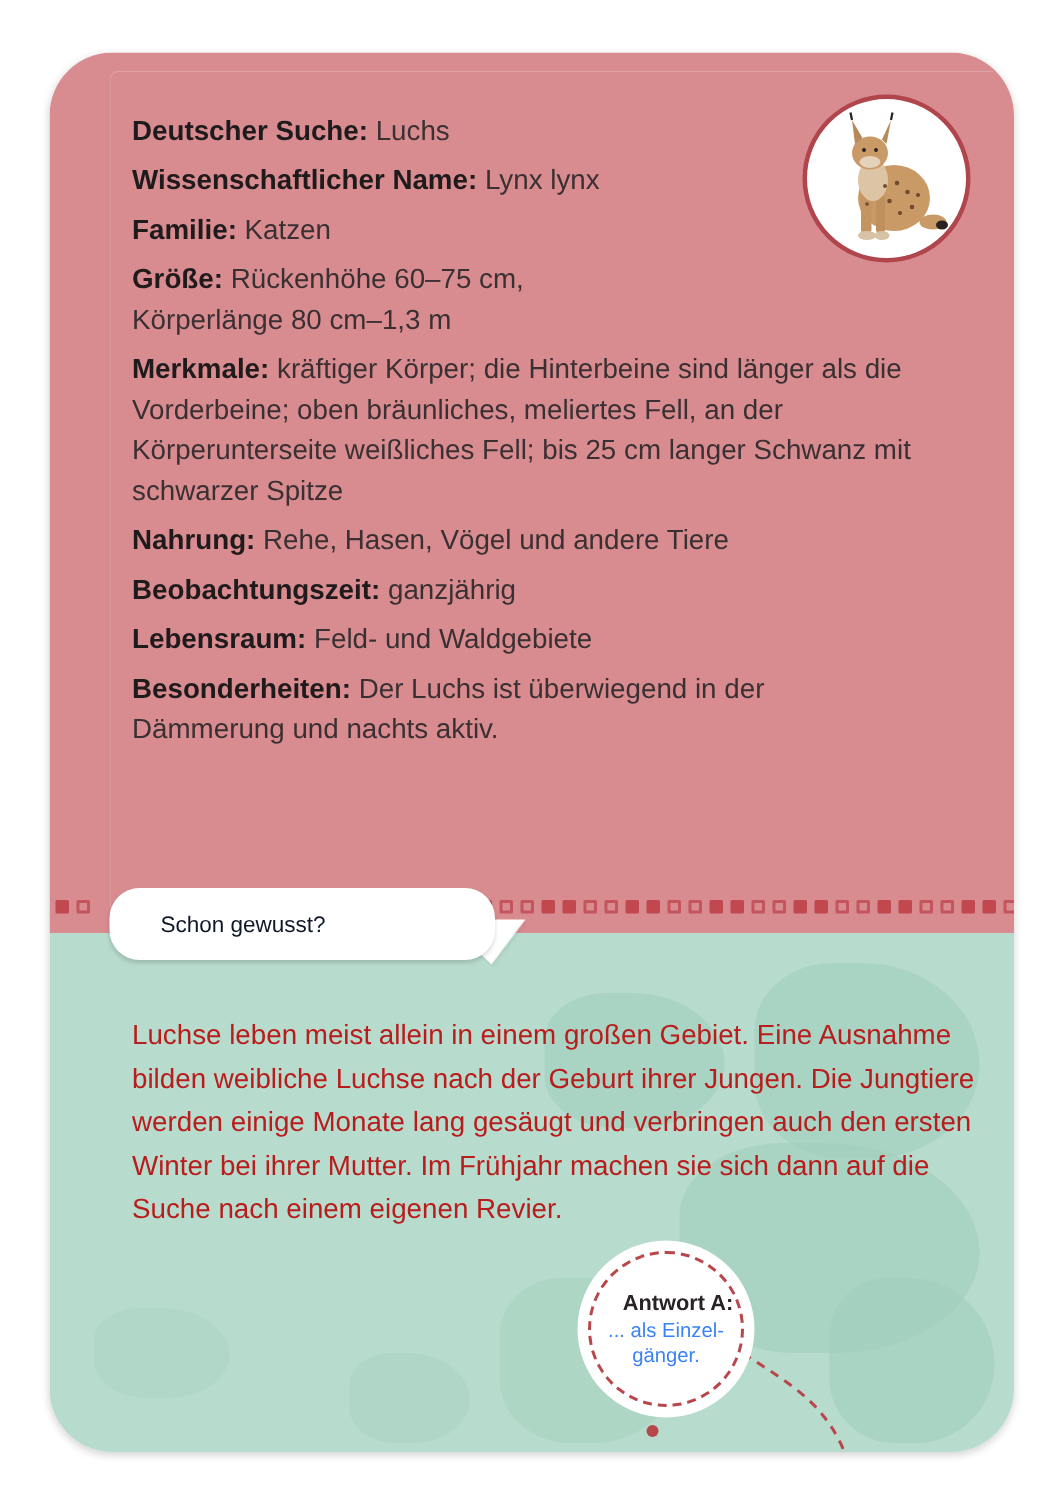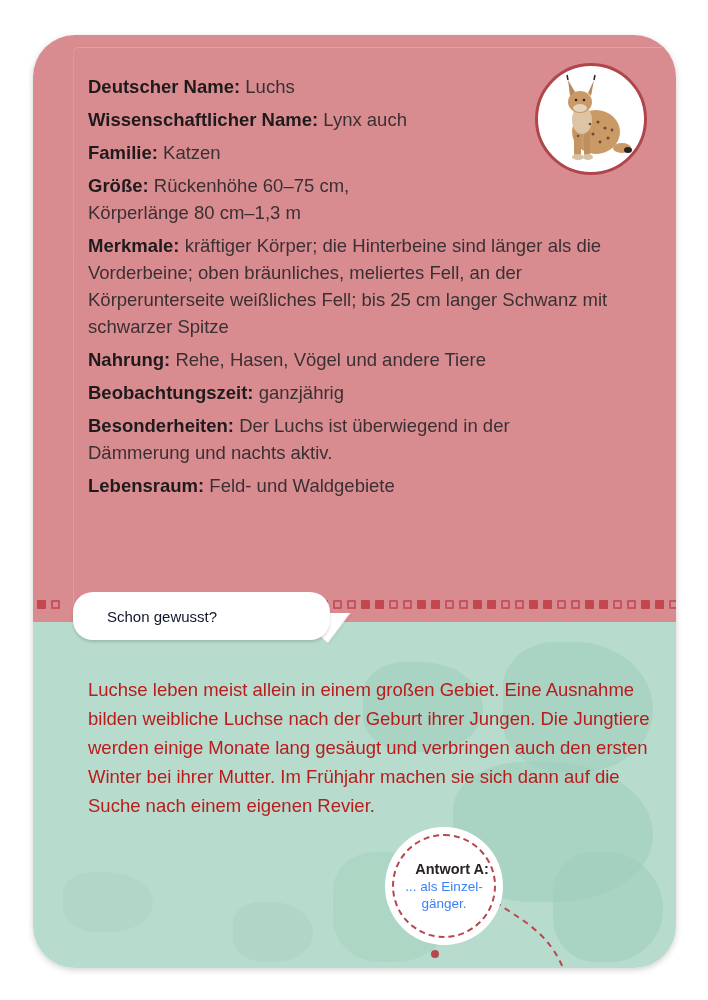--- a/index.html
+++ b/index.html
@@ -213,26 +213,26 @@
 </head>
 <body>
 
 <div class="card">
 
   <div class="top">
     <div class="inner-frame"></div>
 
     <div class="facts">
       <div class="fact">
-        <span class="k">Deutscher Name</span><span class="k">:</span>
+        <span class="k">Deutscher Suche</span><span class="k">:</span>
         <span class="v">Luchs</span>
       </div>
       <div class="fact">
         <span class="k">Wissenschaftlicher Name</span><span class="k">:</span>
-        <span class="v">Lynx auch</span>
+        <span class="v">Lynx lynx</span>
       </div>
       <div class="fact">
         <span class="k">Familie</span><span class="k">:</span>
         <span class="v">Katzen</span>
       </div>
       <div class="fact" style="width:290px;">
         <span class="k">Größe</span><span class="k">:</span>
         <span class="v">Rückenhöhe 60–75 cm, Körperlänge 80 cm–1,3 m</span>
       </div>
       <div class="fact" style="width:530px;">
@@ -240,27 +240,27 @@
         <span class="v">kräftiger Körper; die Hinterbeine sind länger als die Vorderbeine; oben bräunliches, meliertes Fell, an der Körperunterseite weißliches Fell; bis 25 cm langer Schwanz mit schwarzer Spitze</span>
       </div>
       <div class="fact">
         <span class="k">Nahrung</span><span class="k">:</span>
         <span class="v">Rehe, Hasen, Vögel und andere Tiere</span>
       </div>
       <div class="fact">
         <span class="k">Beobachtungszeit</span><span class="k">:</span>
         <span class="v">ganzjährig</span>
       </div>
+      <div class="fact">
+        <span class="k">Lebensraum</span><span class="k">:</span>
+        <span class="v">Feld- und Waldgebiete</span>
+      </div>
       <div class="fact" style="width:470px;">
         <span class="k">Besonderheiten</span><span class="k">:</span>
         <span class="v">Der Luchs ist überwiegend in der Dämmerung und nachts aktiv.</span>
-      </div>
-      <div class="fact">
-        <span class="k">Lebensraum</span><span class="k">:</span>
-        <span class="v">Feld- und Waldgebiete</span>
       </div>
     </div>
 
     <div class="portrait">
       <svg width="106" height="106" viewBox="0 0 106 106">
 
         <ellipse cx="58" cy="66" rx="24" ry="22" fill="#c99a66"></ellipse>
 
         <ellipse cx="84" cy="82" rx="9" ry="5" fill="#c99a66"></ellipse>
         <ellipse cx="90" cy="84" rx="4" ry="3" fill="#2a2220"></ellipse>

